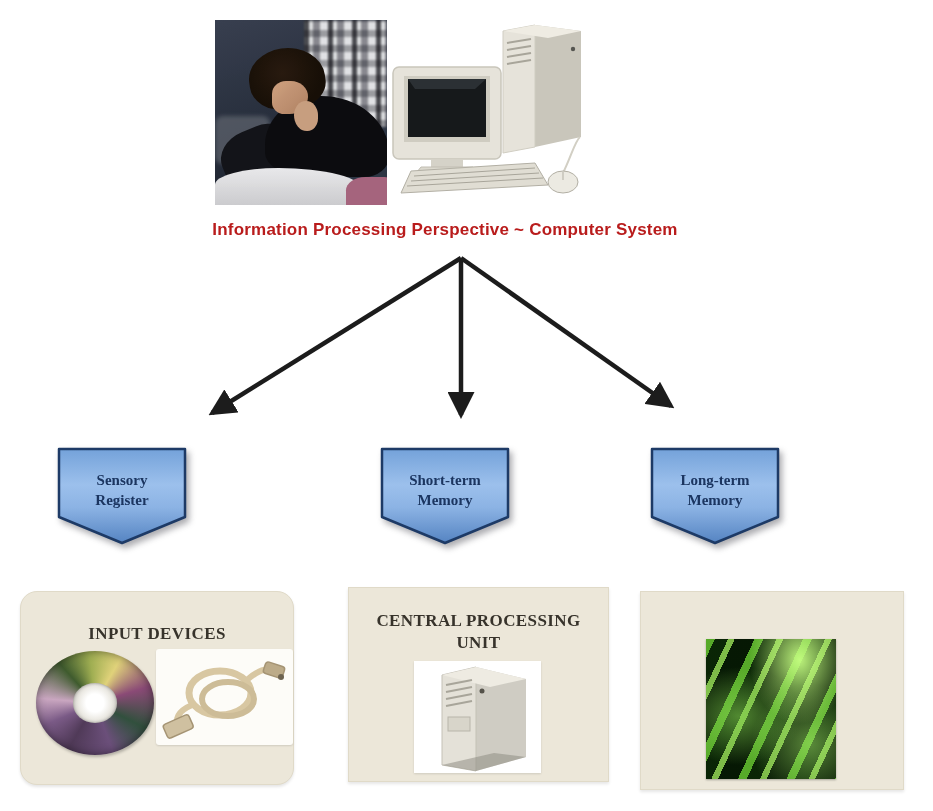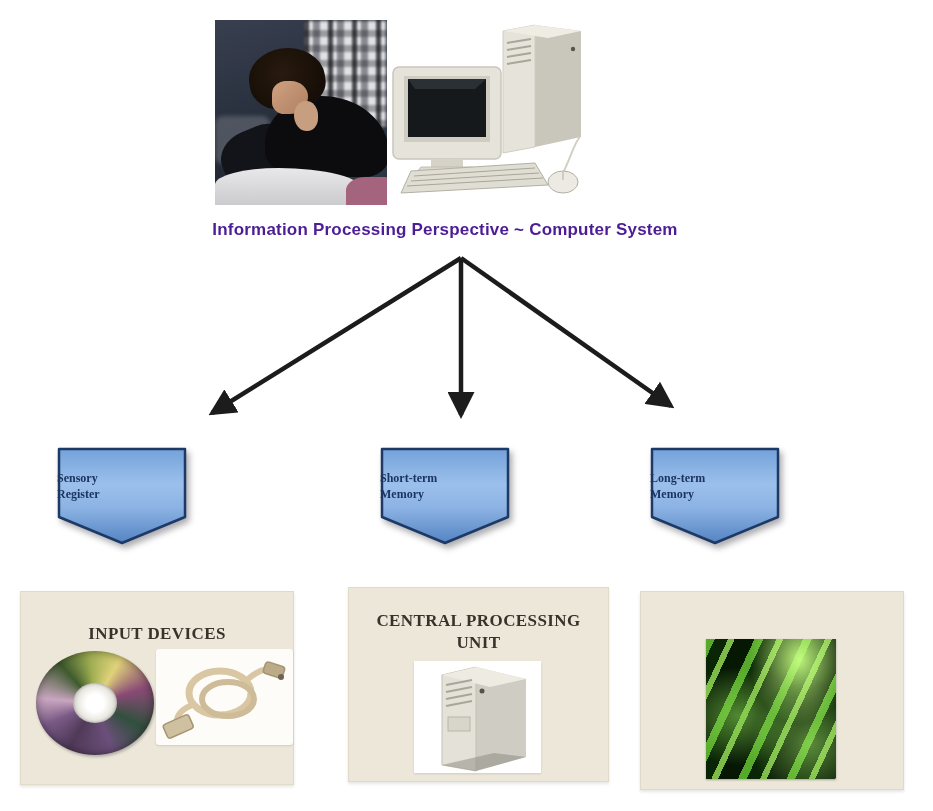--- a/index.html
+++ b/index.html
@@ -4,21 +4,21 @@
 <style>
   html,body{margin:0;padding:0;background:#ffffff;}
   .canvas{
     position:relative;width:933px;height:811px;background:#ffffff;overflow:hidden;
     font-family:"Liberation Sans",sans-serif;
   }
   
   .diagram-title{
     position:absolute;left:175px;top:220px;width:540px;text-align:center;
     font-family:"Liberation Sans",sans-serif;font-weight:bold;font-size:17px;
-    color:#4c1d95;letter-spacing:.2px;
+    color:#b91c1c;letter-spacing:.2px;
   }
   
   .person{position:absolute;left:215px;top:20px;width:172px;height:185px;overflow:hidden;
     background:#2f3847;filter:contrast(1.04) saturate(.92);}
   .person .blur-wrap{position:absolute;inset:0;filter:blur(.7px);}
   .p-bg-left{position:absolute;left:0;top:0;width:60%;height:100%;
     background:linear-gradient(160deg,#3a4252 0%,#2a3140 55%,#1d222c 100%);}
   .p-bg-right{position:absolute;left:52%;top:0;width:48%;height:58%;
     background:
       repeating-linear-gradient(90deg,rgba(30,30,36,.75) 0 5px,rgba(225,227,229,.15) 5px 9px,rgba(70,70,80,.55) 9px 16px,rgba(235,236,238,.2) 16px 24px),
@@ -43,29 +43,29 @@
   .p-pink{position:absolute;left:76%;top:85%;width:25%;height:16%;
     background:#a8647e;border-radius:45% 10% 0 0;}
   
   .computer{position:absolute;left:385px;top:15px;width:215px;height:180px;}
   
   .arrows{position:absolute;left:0;top:0;width:933px;height:811px;pointer-events:none;}
   
   .banner{position:absolute;width:130px;height:100px;}
   .banner svg{position:absolute;inset:0;filter:drop-shadow(3px 4px 3px rgba(70,70,80,.45));}
   .banner .banner-label{
-    position:absolute;left:0;top:24%;width:100%;
-    font-family:"Liberation Serif",serif;font-weight:bold;font-size:12px;
+    position:absolute;left:0;top:24%;width:100%;text-align:center;
+    font-family:"Liberation Serif",serif;font-weight:bold;font-size:15px;
     line-height:1.3;color:#1b3560;
   }
   .b1{left:57px;top:447px;} .b2{left:380px;top:447px;} .b3{left:650px;top:447px;}
   
   .card{position:absolute;background:#ece7d9;border:1px solid #e0dac8;
     box-shadow:0 2px 3px rgba(0,0,0,.10);}
-  .c1{left:20px;top:591px;width:272px;height:192px;}
+  .c1{left:20px;top:591px;width:272px;height:192px;border-radius:17px;}
   .c2{left:348px;top:587px;width:259px;height:193px;}
   .c3{left:640px;top:591px;width:262px;height:197px;}
   .card-title{
     text-align:center;font-family:"Liberation Serif",serif;font-weight:bold;
     font-size:17px;color:#37332b;letter-spacing:.4px;
   }
   .c1 .card-title{margin-top:32px;}
   .c2 .card-title{margin:22px auto 7px;max-width:232px;line-height:1.3;}
   .c3 .card-title{margin-top:28px;}
   

